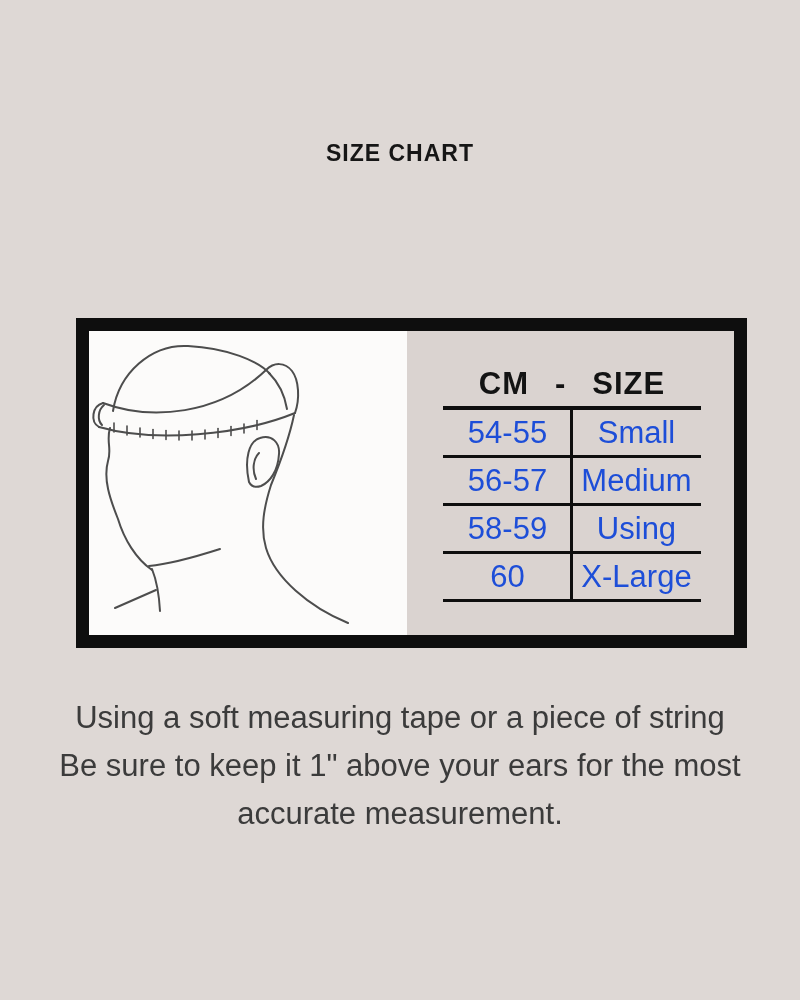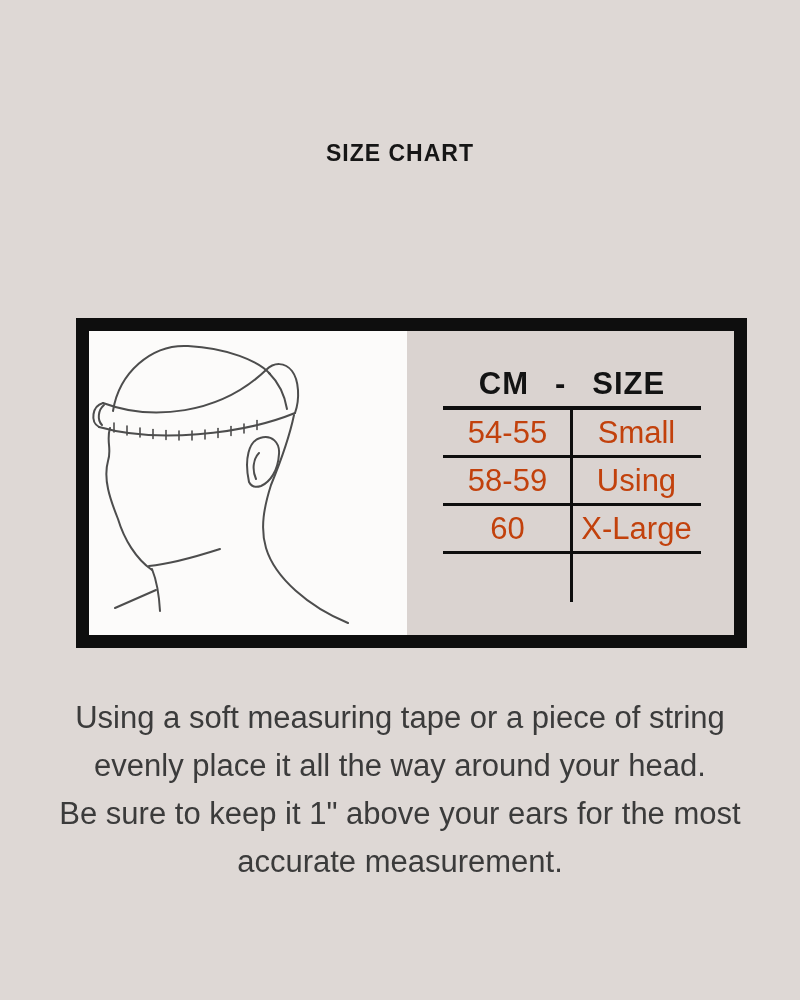--- a/index.html
+++ b/index.html
@@ -48,21 +48,21 @@
     border-bottom:4px solid #0e0e0e;
     color:#131313;
   }
   .trow{
     display:grid;grid-template-columns:129px 1fr;
     height:45px;
     border-bottom:3px solid #0e0e0e;
   }
   .tcell{
     display:flex;align-items:center;justify-content:center;
-    font-size:31px;font-weight:300;color:#c2410c;
+    font-size:31px;font-weight:300;color:#1d4ed8;
     letter-spacing:0px;
   }
   .col-divider{
     position:absolute;left:127px;top:48px;
     width:3px;height:192px;background:#0e0e0e;
   }
 
   
   .instructions{
     position:absolute;top:694px;left:0;width:800px;
@@ -130,32 +130,35 @@
         <span>CM</span>
         <span>-</span>
         <span>SIZE</span>
       </div>
 
       <div class="trow">
         <div class="tcell">54-55</div>
         <div class="tcell">Small</div>
       </div>
       <div class="trow">
+        <div class="tcell">56-57</div>
+        <div class="tcell">Medium</div>
+      </div>
+      <div class="trow">
         <div class="tcell">58-59</div>
         <div class="tcell">Using</div>
       </div>
       <div class="trow">
         <div class="tcell">60</div>
         <div class="tcell">X-Large</div>
       </div>
 
       <div class="col-divider"></div>
     </div>
   </div>
 
   <div class="instructions">
     <div>Using a soft measuring tape or a piece of string</div>
-    <div>evenly place it all the way around your head.</div>
     <div>Be sure to keep it 1" above your ears for the most</div>
     <div>accurate measurement.</div>
   </div>
 
 </div>
 
 </body></html>

